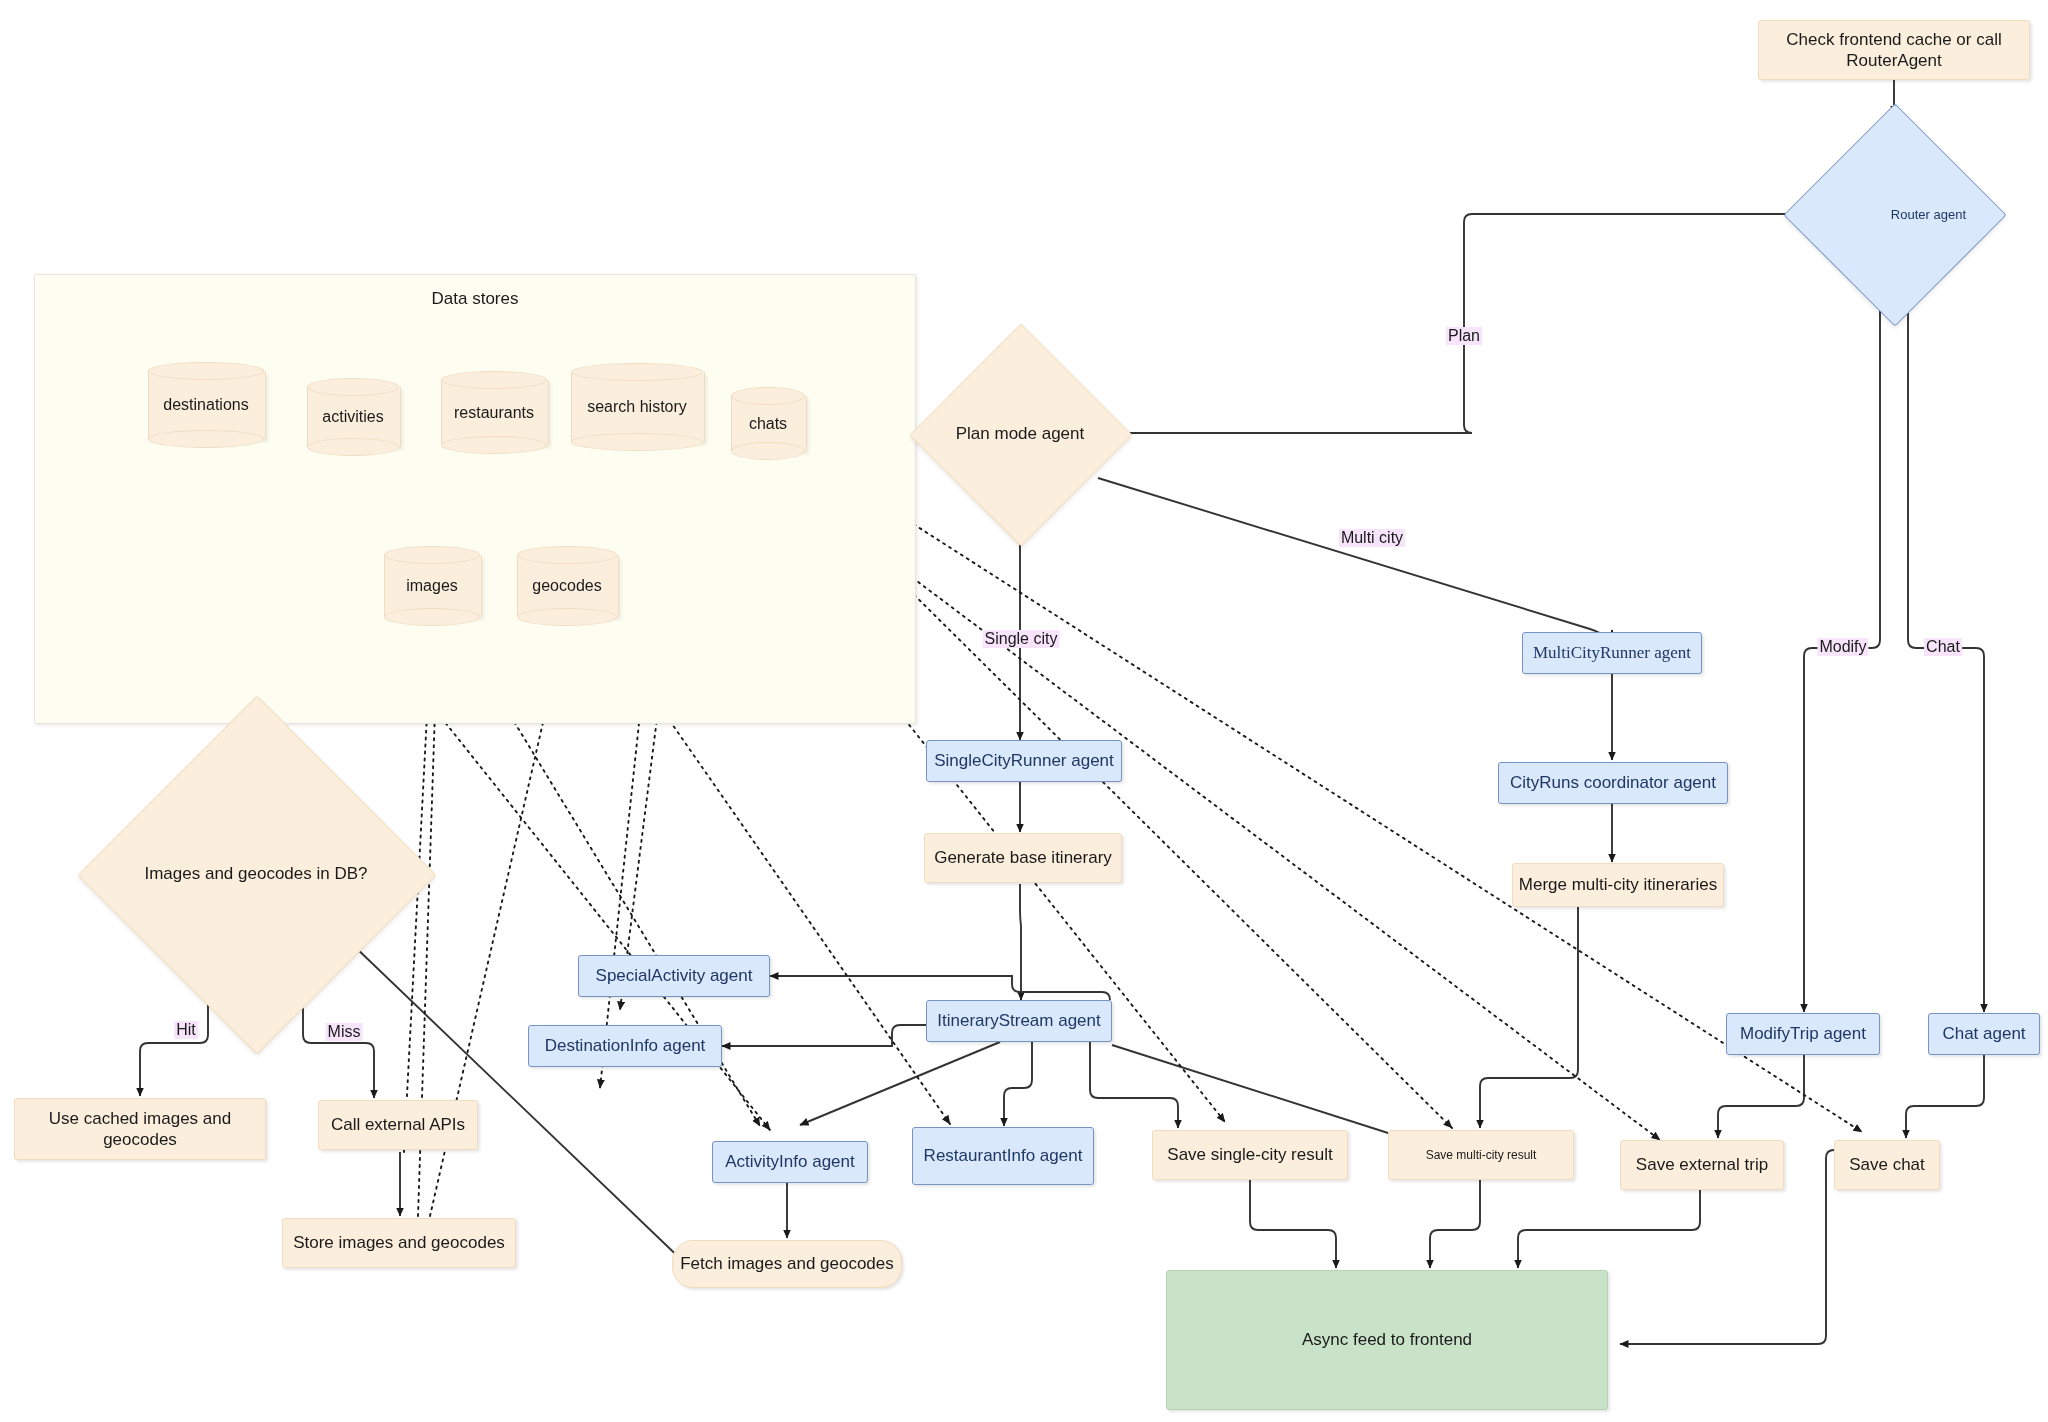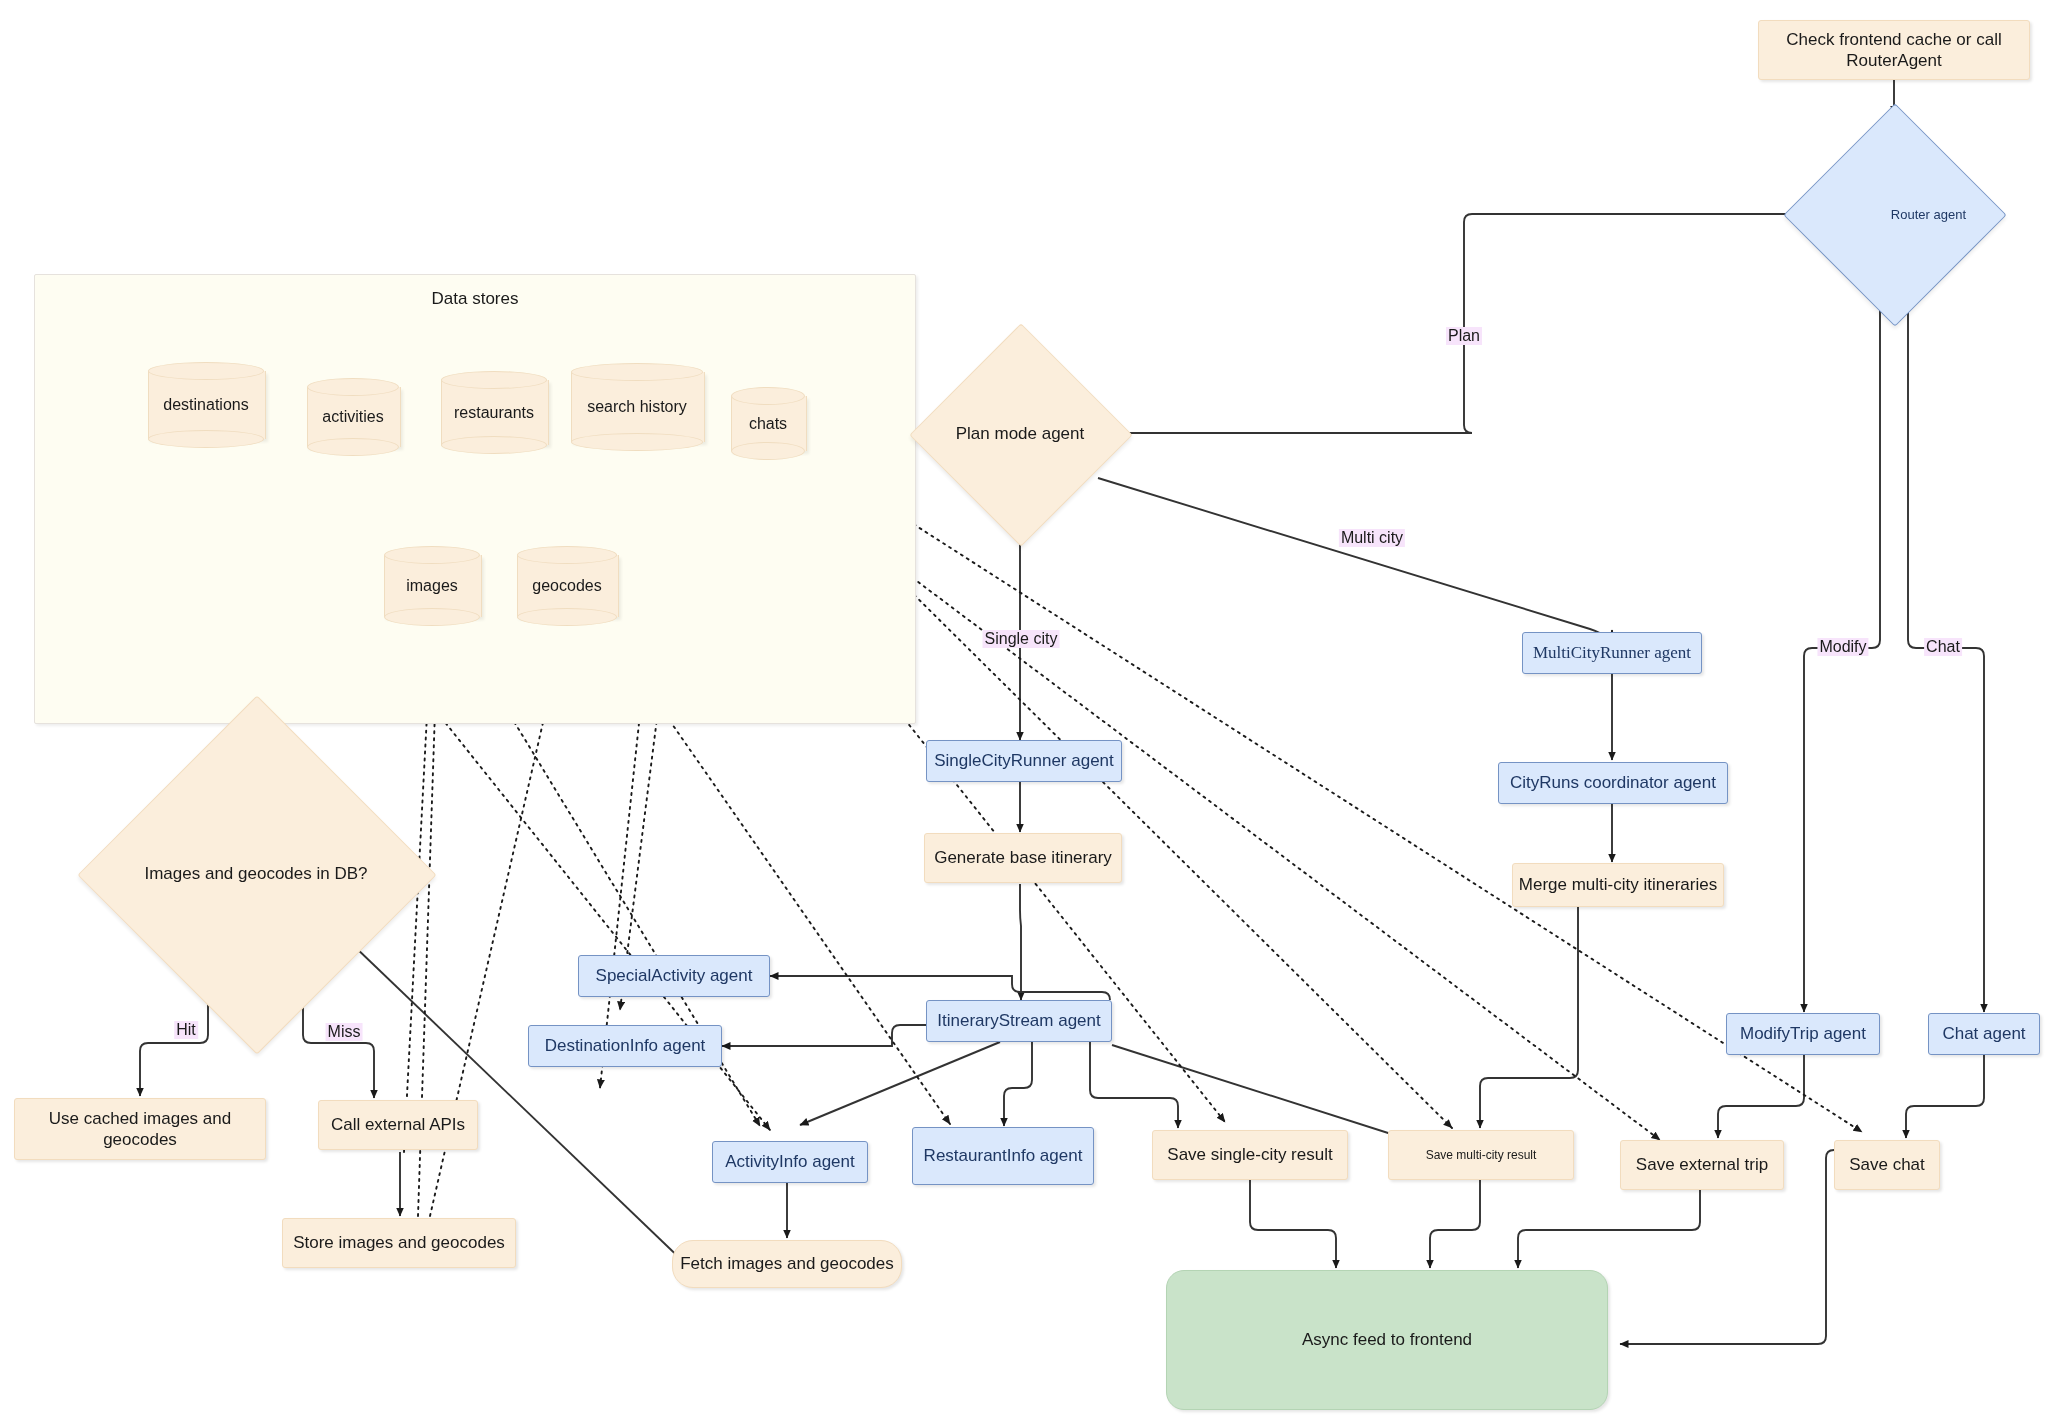--- a/index.html
+++ b/index.html
@@ -288,21 +288,21 @@
   </div>
 
   <div class="node proc proc-cream" style="left:1620px;top:1140px;width:164px;height:50px;font-size:17px;">
     <span>Save external trip</span>
   </div>
 
   <div class="node proc proc-cream" style="left:1834px;top:1140px;width:106px;height:50px;font-size:17px;">
     <span>Save chat</span>
   </div>
 
-  <div class="node proc proc-green" style="left:1166px;top:1270px;width:442px;height:140px;font-size:17px;border-radius:18px;">
+  <div class="node proc proc-green" style="left:1166px;top:1270px;width:442px;height:140px;font-size:17px;">
     <span>Async feed to frontend</span>
   </div>
 
   <div class="elabel" style="left:1464px;top:336px;font-size:16px;">Plan</div>
   <div class="elabel" style="left:1372px;top:538px;font-size:16px;">Multi city</div>
   <div class="elabel" style="left:1021px;top:639px;font-size:16px;">Single city</div>
   <div class="elabel" style="left:1843px;top:647px;font-size:16px;">Modify</div>
   <div class="elabel" style="left:1943px;top:647px;font-size:16px;">Chat</div>
   <div class="elabel" style="left:186px;top:1030px;font-size:16px;">Hit</div>
   <div class="elabel" style="left:344px;top:1032px;font-size:16px;">Miss</div>

